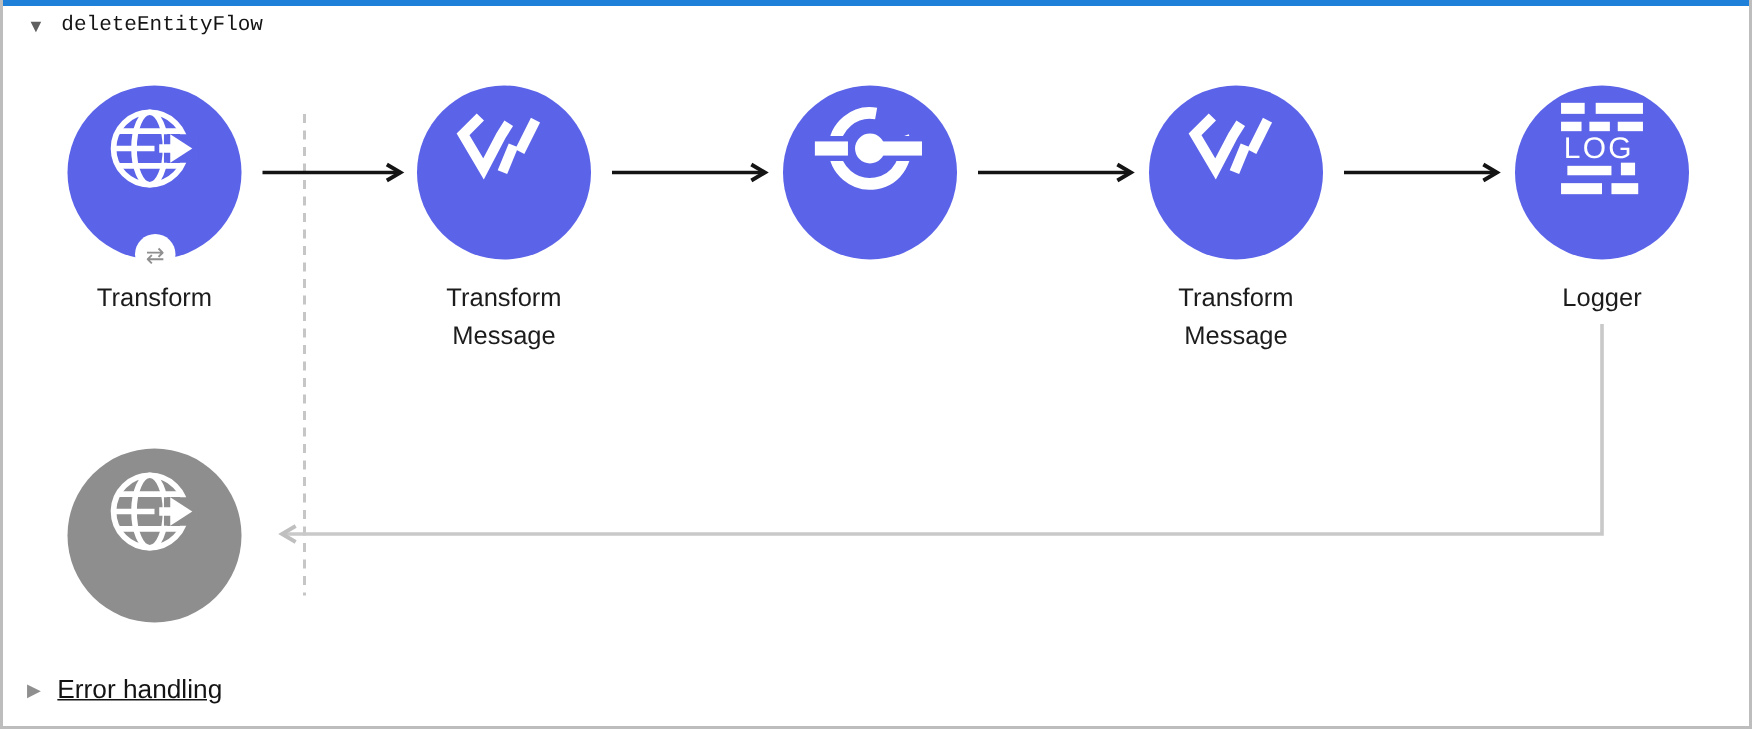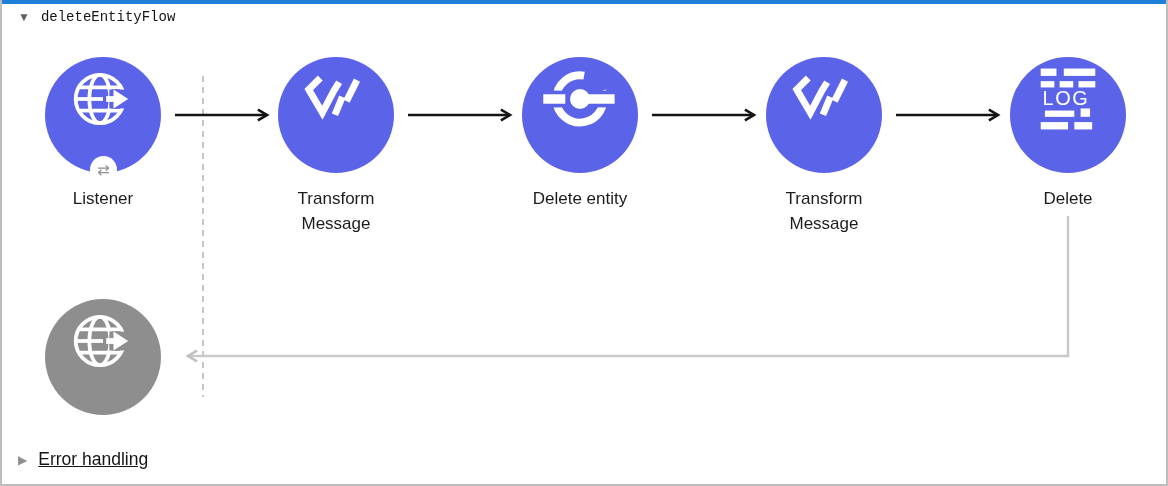--- a/index.html
+++ b/index.html
@@ -70,21 +70,21 @@
         <line x1="-23" y1="-11" x2="17" y2="-11"></line>
         <line x1="-26" y1="0" x2="0" y2="0"></line>
         <line x1="-23" y1="11" x2="17" y2="11"></line>
       </g>
       <line x1="6" y1="0" x2="28" y2="0" stroke="var(--bg)" stroke-width="18"></line>
       <line x1="3" y1="0" x2="12" y2="0" stroke="#ffffff" stroke-width="5.5"></line>
       <polygon points="10,-9 24,0 10,9" fill="#ffffff"></polygon>
     </svg>
     <div class="badge">⇄</div>
   </div>
-  <div class="node-label" style="left:26px;top:186px">Listener</div>
+  <div class="node-label" style="left:26px;top:186px">Transform</div>
 
   <div class="node" style="left:276px;top:57px;--bg:#5b63e8">
     <svg class="icon" viewBox="-40 -40 80 80">
       <g fill="none" stroke="#ffffff" stroke-width="6.5" stroke-linejoin="miter">
         <path d="M -15 -20 L -26 -9 L -13 13 L -2 -8 L 3 -16"></path>
         <path d="M 20 -18 L 10 2"></path>
         <path d="M 6 -2 L -1 15"></path>
       </g>
     </svg>
   </div>
@@ -93,21 +93,20 @@
   <div class="node" style="left:520px;top:57px;--bg:#5b63e8">
     <svg class="icon" viewBox="-40 -40 80 80">
       <path d="M 3.9 -22.2 A 22.5 22.5 0 1 0 21.1 -7.7" fill="none" stroke="#ffffff" stroke-width="7.5"></path>
       <line x1="10" y1="0" x2="36" y2="0" stroke="var(--bg)" stroke-width="16"></line>
       <line x1="-36" y1="0" x2="-12" y2="0" stroke="var(--bg)" stroke-width="16"></line>
       <circle cx="0" cy="0" r="9.5" fill="#ffffff"></circle>
       <rect x="2" y="-4.5" width="31" height="9" fill="#ffffff"></rect>
       <rect x="-35" y="-4.5" width="21" height="9" fill="#ffffff"></rect>
     </svg>
   </div>
-  <div class="node-label" style="left:503px;top:186px">Delete entity</div>
 
   <div class="node" style="left:764px;top:57px;--bg:#5b63e8">
     <svg class="icon" viewBox="-40 -40 80 80">
       <g fill="none" stroke="#ffffff" stroke-width="6.5" stroke-linejoin="miter">
         <path d="M -15 -20 L -26 -9 L -13 13 L -2 -8 L 3 -16"></path>
         <path d="M 20 -18 L 10 2"></path>
         <path d="M 6 -2 L -1 15"></path>
       </g>
     </svg>
   </div>
@@ -122,21 +121,21 @@
         <rect x="-8" y="-17" width="13" height="6"></rect>
         <rect x="10" y="-17" width="16" height="6"></rect>
         <rect x="-22" y="11" width="28" height="6"></rect>
         <rect x="12" y="9" width="9" height="8"></rect>
         <rect x="-26" y="22" width="26" height="7"></rect>
         <rect x="6" y="22" width="17" height="7"></rect>
       </g>
       <text class="logtext" x="-2" y="6" text-anchor="middle">LOG</text>
     </svg>
   </div>
-  <div class="node-label" style="left:991px;top:186px">Delete</div>
+  <div class="node-label" style="left:991px;top:186px">Logger</div>
 
   <div class="node" style="left:43px;top:299px;--bg:#8e8e8e">
     <svg class="icon" viewBox="-40 -40 80 80">
       <g fill="none" stroke="#ffffff" stroke-width="3.6">
         <circle cx="-3" cy="0" r="23"></circle>
         <ellipse cx="-3" cy="0" rx="10" ry="23"></ellipse>
         <line x1="-23" y1="-11" x2="17" y2="-11"></line>
         <line x1="-26" y1="0" x2="0" y2="0"></line>
         <line x1="-23" y1="11" x2="17" y2="11"></line>
       </g>

